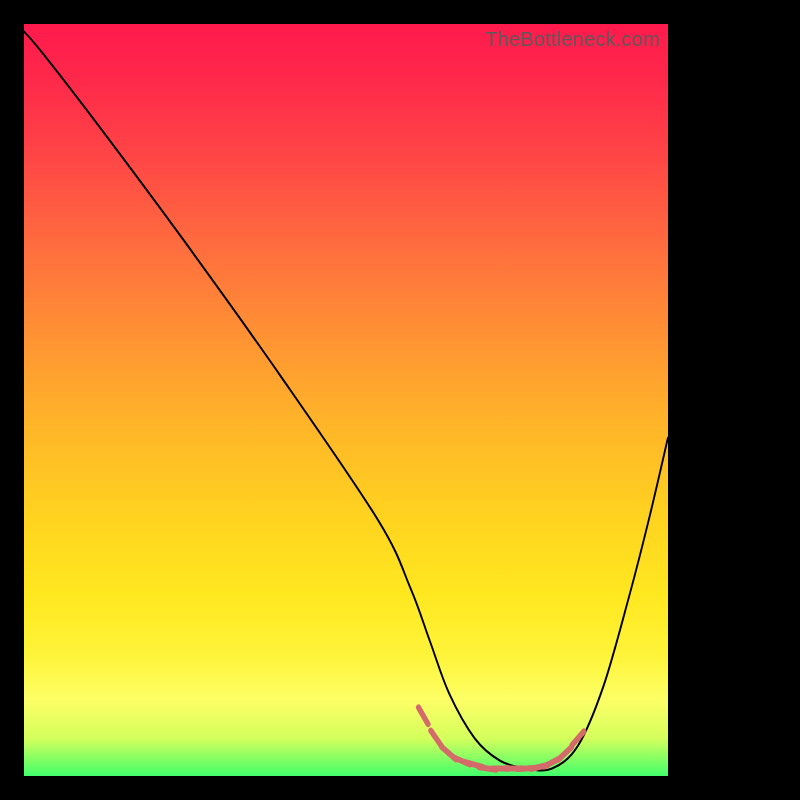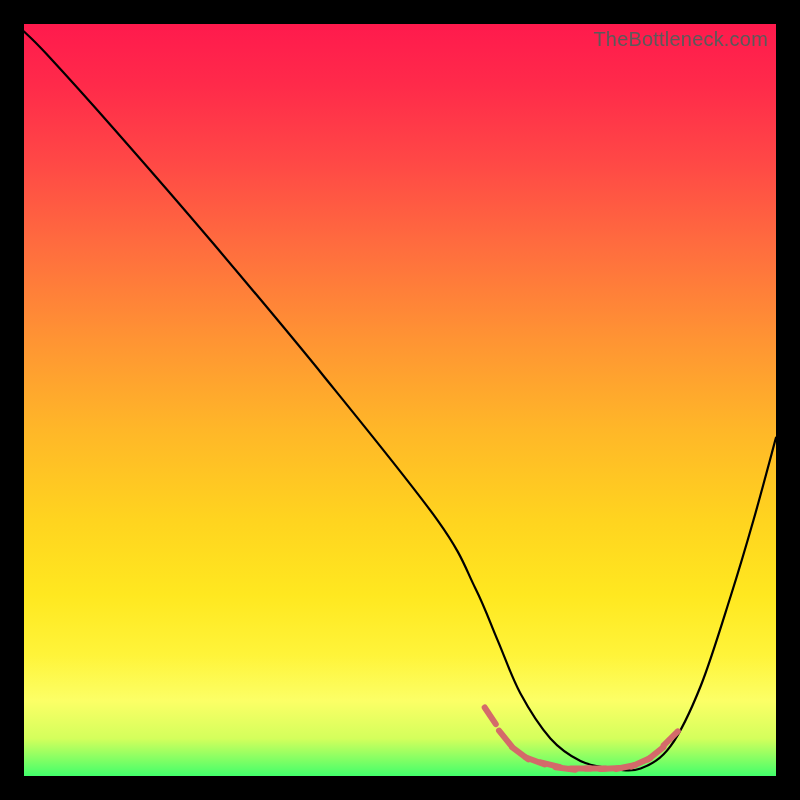--- a/index.html
+++ b/index.html
@@ -3,21 +3,21 @@
 <meta charset="utf-8">
 <style>
   * { margin: 0; padding: 0; box-sizing: border-box; }
   html, body { width: 800px; height: 800px; overflow: hidden; }
   body { background: #000; position: relative; font-family: Arial, sans-serif; }
 
   .plot-area {
     position: absolute;
     left: 24px;
     top: 24px;
-    width: 752px;
+    width: 644px;
     height: 752px;
     background: linear-gradient(to bottom,
       #ff1a4d 0%,
       #ff2a4a 8%,
       #ff4746 18%,
       #ff6e3e 30%,
       #ff9433 42%,
       #ffb728 54%,
       #ffd41f 66%,
       #ffe820 76%,

